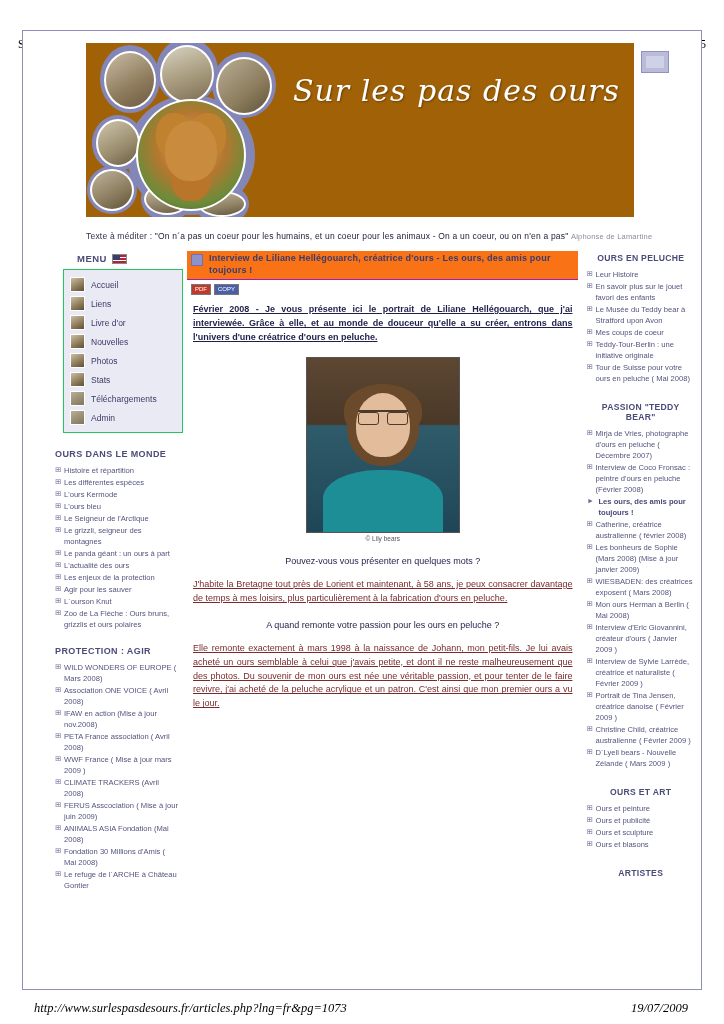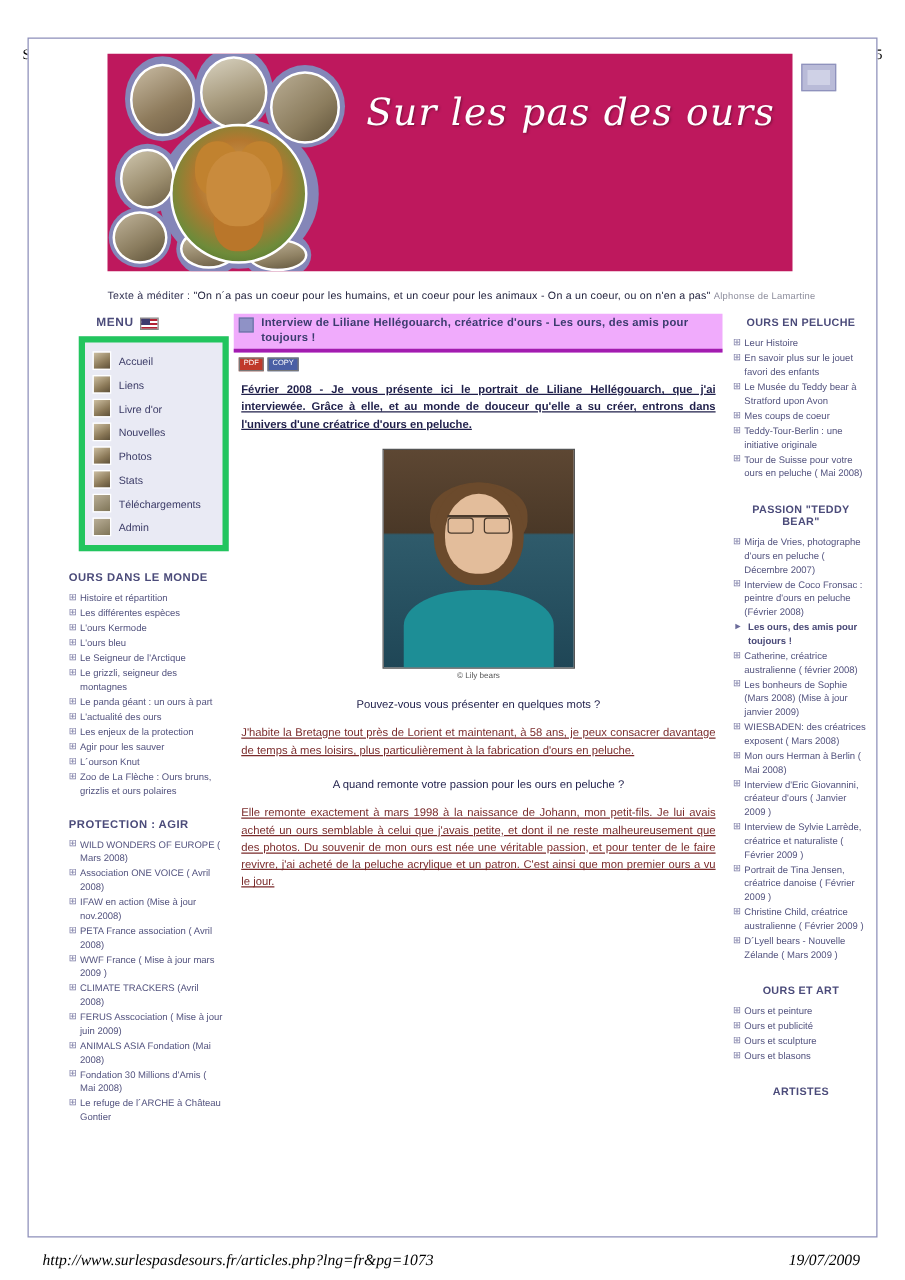--- a/index.html
+++ b/index.html
@@ -44,21 +44,21 @@
 
   
   .banner-wrap {
     position:relative;
     margin:12px 24px 0 63px;
     height:174px;
   }
   .banner {
     position:relative;
     width:548px; height:174px;
-    background:#be185d;
+    background:#a16207;
     overflow:hidden;
   }
   .banner .paw {
     position:absolute; left:0; top:0; width:300px; height:174px;
   }
   .photo {
     position:absolute;
     border:2px solid #ffffff;
     border-radius:50%;
     overflow:hidden;
@@ -148,21 +148,21 @@
   }
   .flag {
     display:inline-block; width:15px; height:10px;
     background:linear-gradient(#b22234 0 20%,#fff 20% 40%,#b22234 40% 60%,#fff 60% 80%,#b22234 80% 100%);
     position:relative; border:1px solid #888;
   }
   .flag:before{
     content:""; position:absolute; left:0; top:0; width:7px; height:5px; background:#3c3b6e;
   }
   .menu-box {
-    border:5px solid #22c55e;
+    border:1px solid #22c55e;
     background:#e9eaf4;
     padding:5px 4px;
     margin-left:8px;
     width:120px;
   }
   .menu-item {
     display:flex; align-items:center; gap:6px;
     padding:2px 2px;
     font-family:"Liberation Sans", sans-serif;
     font-size:8.5px;
@@ -197,22 +197,22 @@
     content:"\229E";
     position:absolute; left:0; top:-1px;
     font-size:7.6px; color:#7c7ca6;
   }
   .side-list li.sub:before { content:"\25B8"; left:2px; color:#6b6b9a; }
   .side-list li.sub { padding-left:12px; font-weight:bold; color:#4a4a78; }
 
   
   .art-head {
     display:flex; align-items:flex-start; gap:6px;
-    background:#f0abfc;
-    border-bottom:3px solid #a21caf;
+    background:#f97316;
+    border-bottom:1px solid #a21caf;
     padding:2px 4px 3px 4px;
   }
   .art-head .ico {
     width:12px;height:12px;flex:0 0 auto;margin-top:1px;
     background:#8f92c6; border:1px solid #6f72a8;
   }
   .art-title {
     font-family:"Liberation Sans", sans-serif;
     font-size:9px; font-weight:bold; color:#3b3b6e;
     letter-spacing:.2px;

